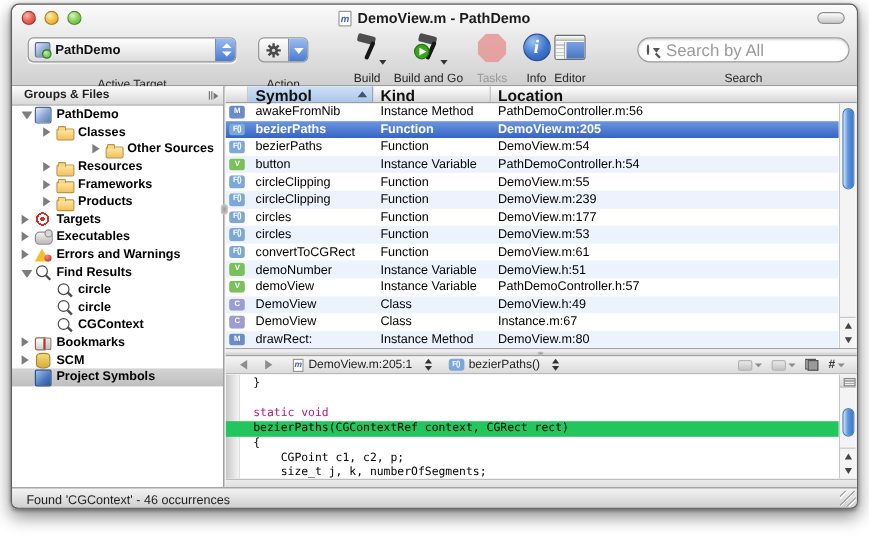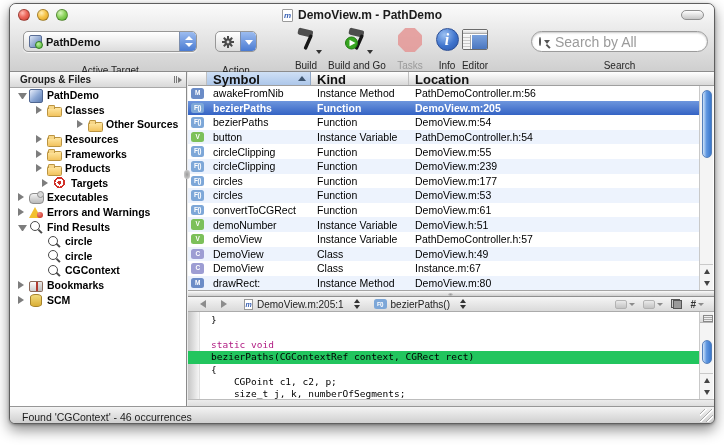--- a/index.html
+++ b/index.html
@@ -310,21 +310,21 @@
         <div class="tree-row" style="padding-left: 26px;">
           <span class="disc closed"></span>
           <span class="tree-icon icon-folder"></span>
           <span>Frameworks</span>
         </div>
         <div class="tree-row" style="padding-left: 26px;">
           <span class="disc closed"></span>
           <span class="tree-icon icon-folder"></span>
           <span>Products</span>
         </div>
-        <div class="tree-row" style="padding-left: 8px; margin-left: 24px;">
+        <div class="tree-row" style="padding-left: 8px;">
           <span class="disc closed"></span>
           <span class="tree-icon icon-target"></span>
           <span>Targets</span>
         </div>
         <div class="tree-row" style="padding-left: 8px;">
           <span class="disc closed"></span>
           <span class="tree-icon icon-executable"></span>
           <span>Executables</span>
         </div>
         <div class="tree-row" style="padding-left: 8px;">
@@ -354,20 +354,25 @@
         </div>
         <div class="tree-row" style="padding-left: 8px;">
           <span class="disc closed"></span>
           <span class="tree-icon icon-book"></span>
           <span>Bookmarks</span>
         </div>
         <div class="tree-row" style="padding-left: 8px;">
           <span class="disc closed"></span>
           <span class="tree-icon icon-scm"></span>
           <span>SCM</span>
+        </div>
+        <div class="tree-row selected" style="padding-left: 8px;">
+          <span class="disc none"></span>
+          <span class="tree-icon icon-cube"></span>
+          <span>Project Symbols</span>
         </div>
       </div>
   </div>
   <div class="sb-dimple"></div>
 
   <div class="main">
 
     <div class="table-header">
       <div class="th badge-col"></div>
       <div class="th symbol">

